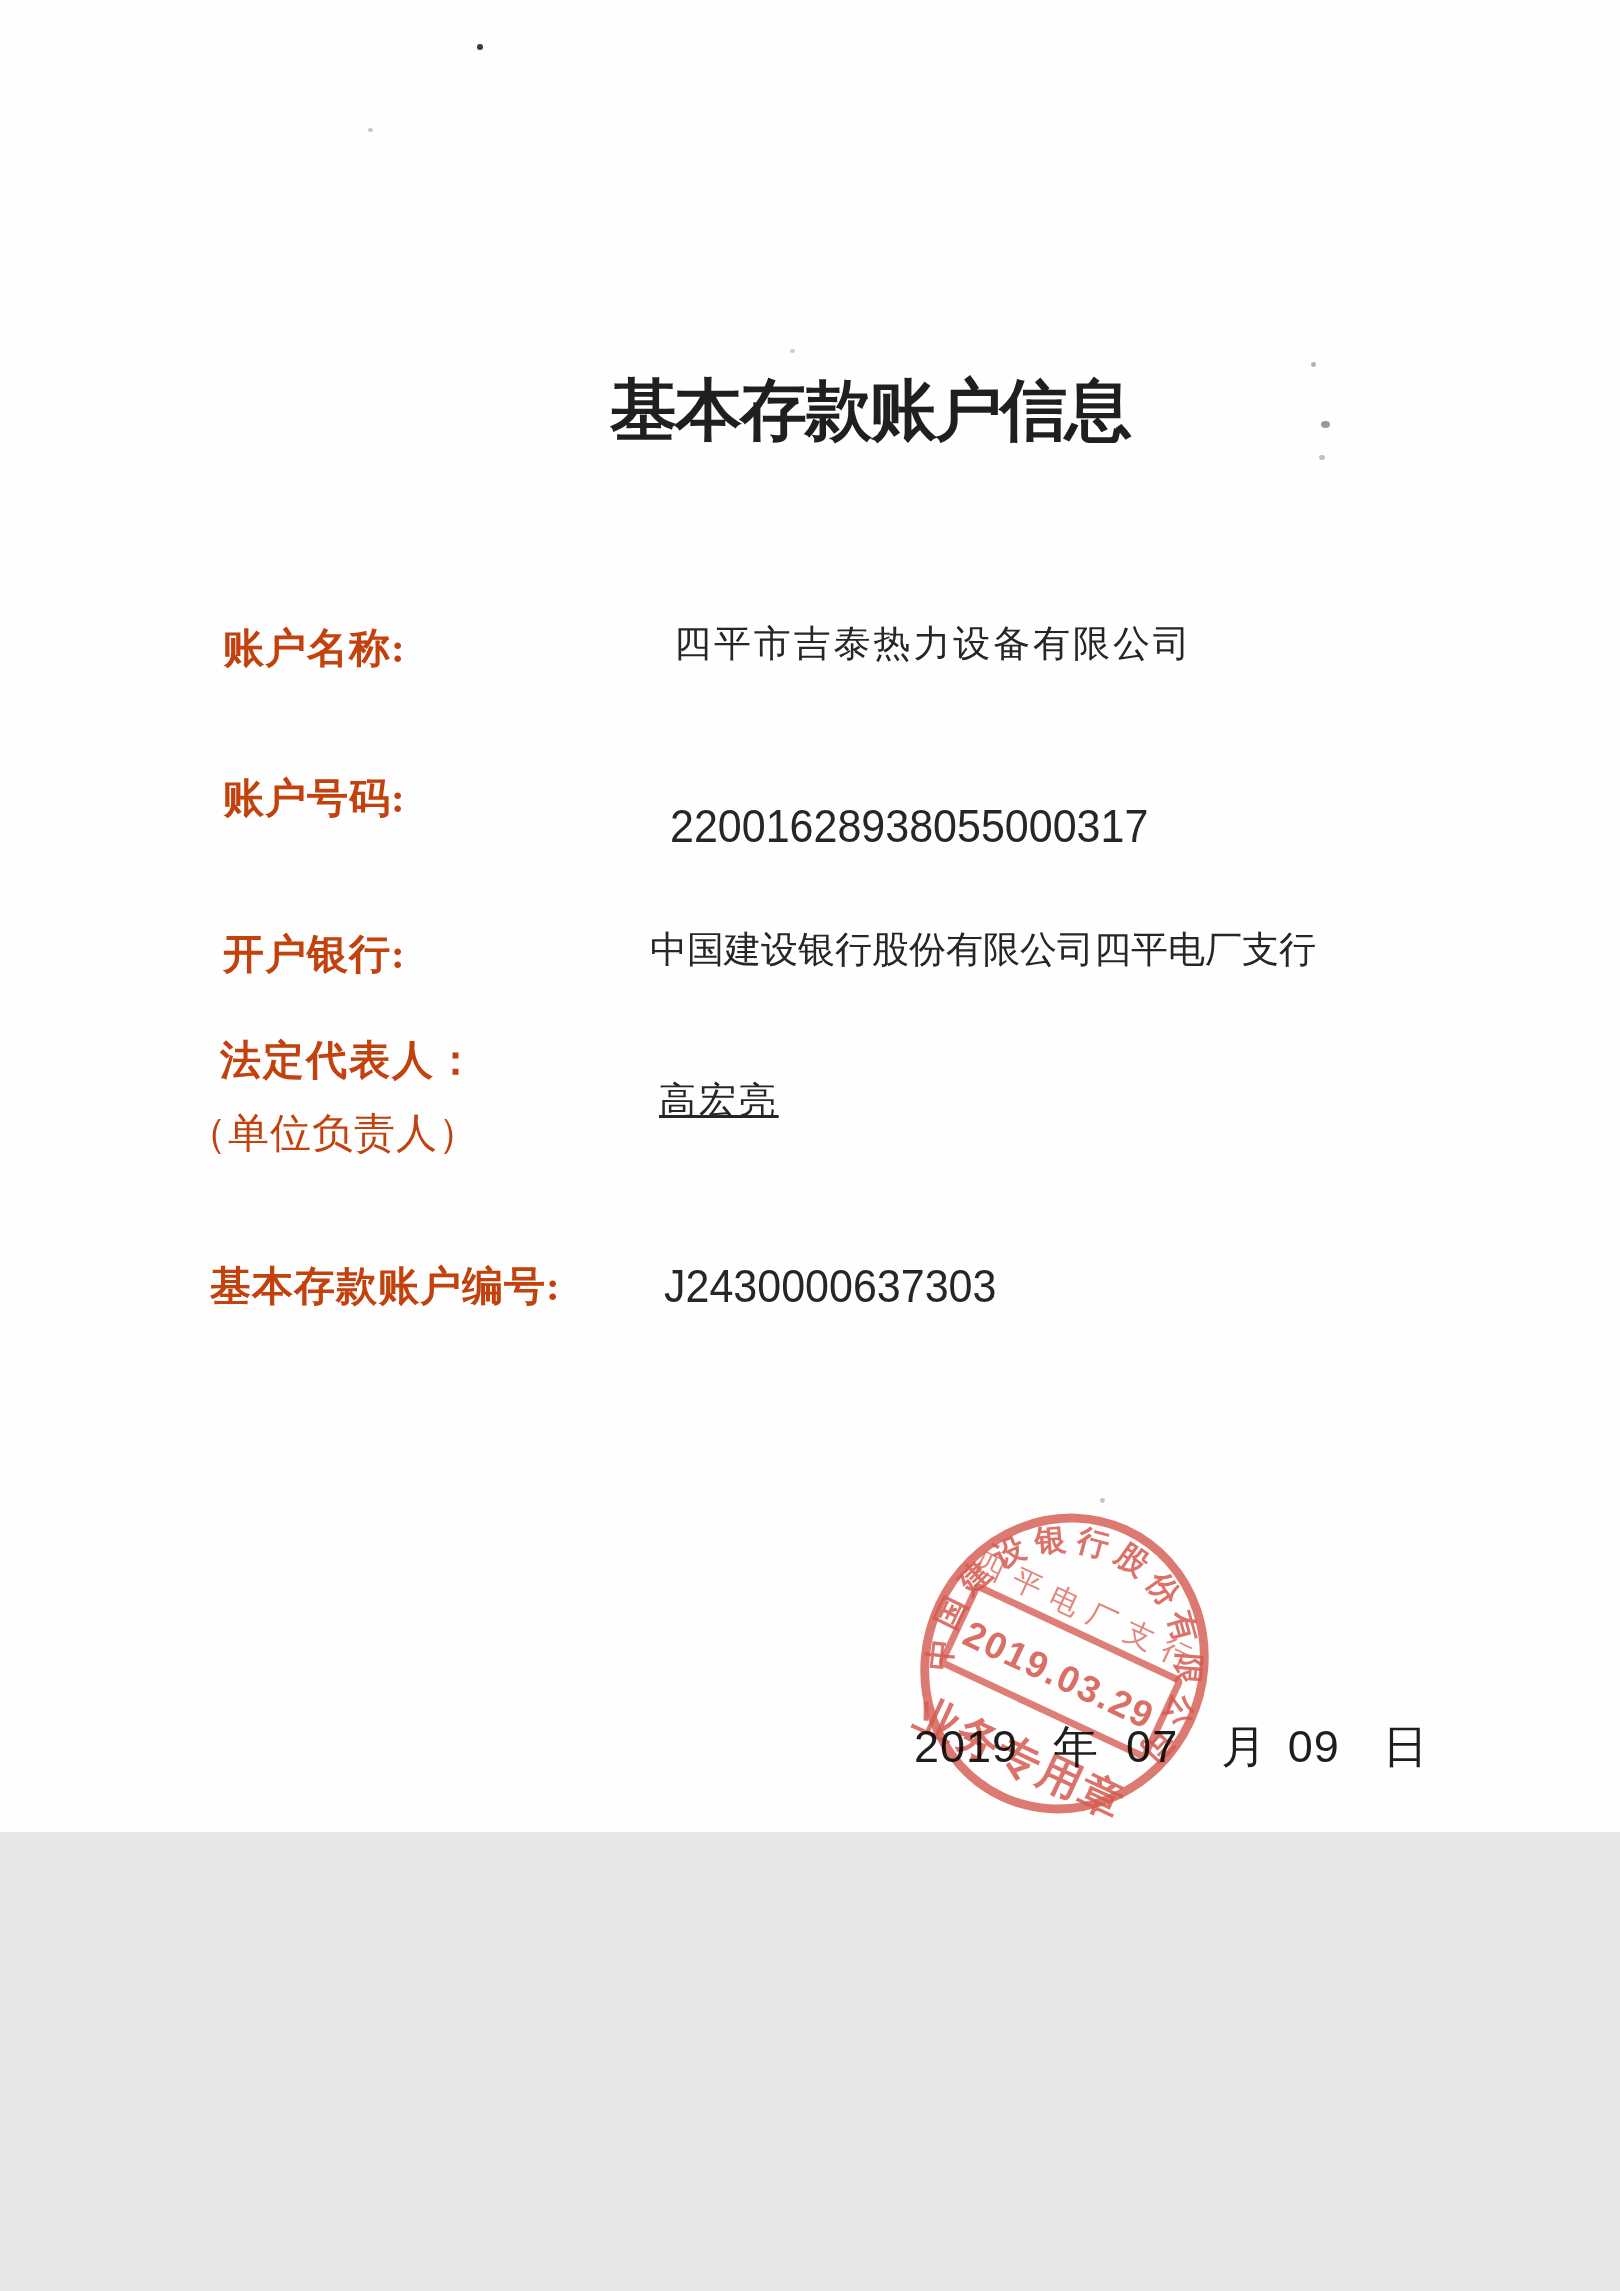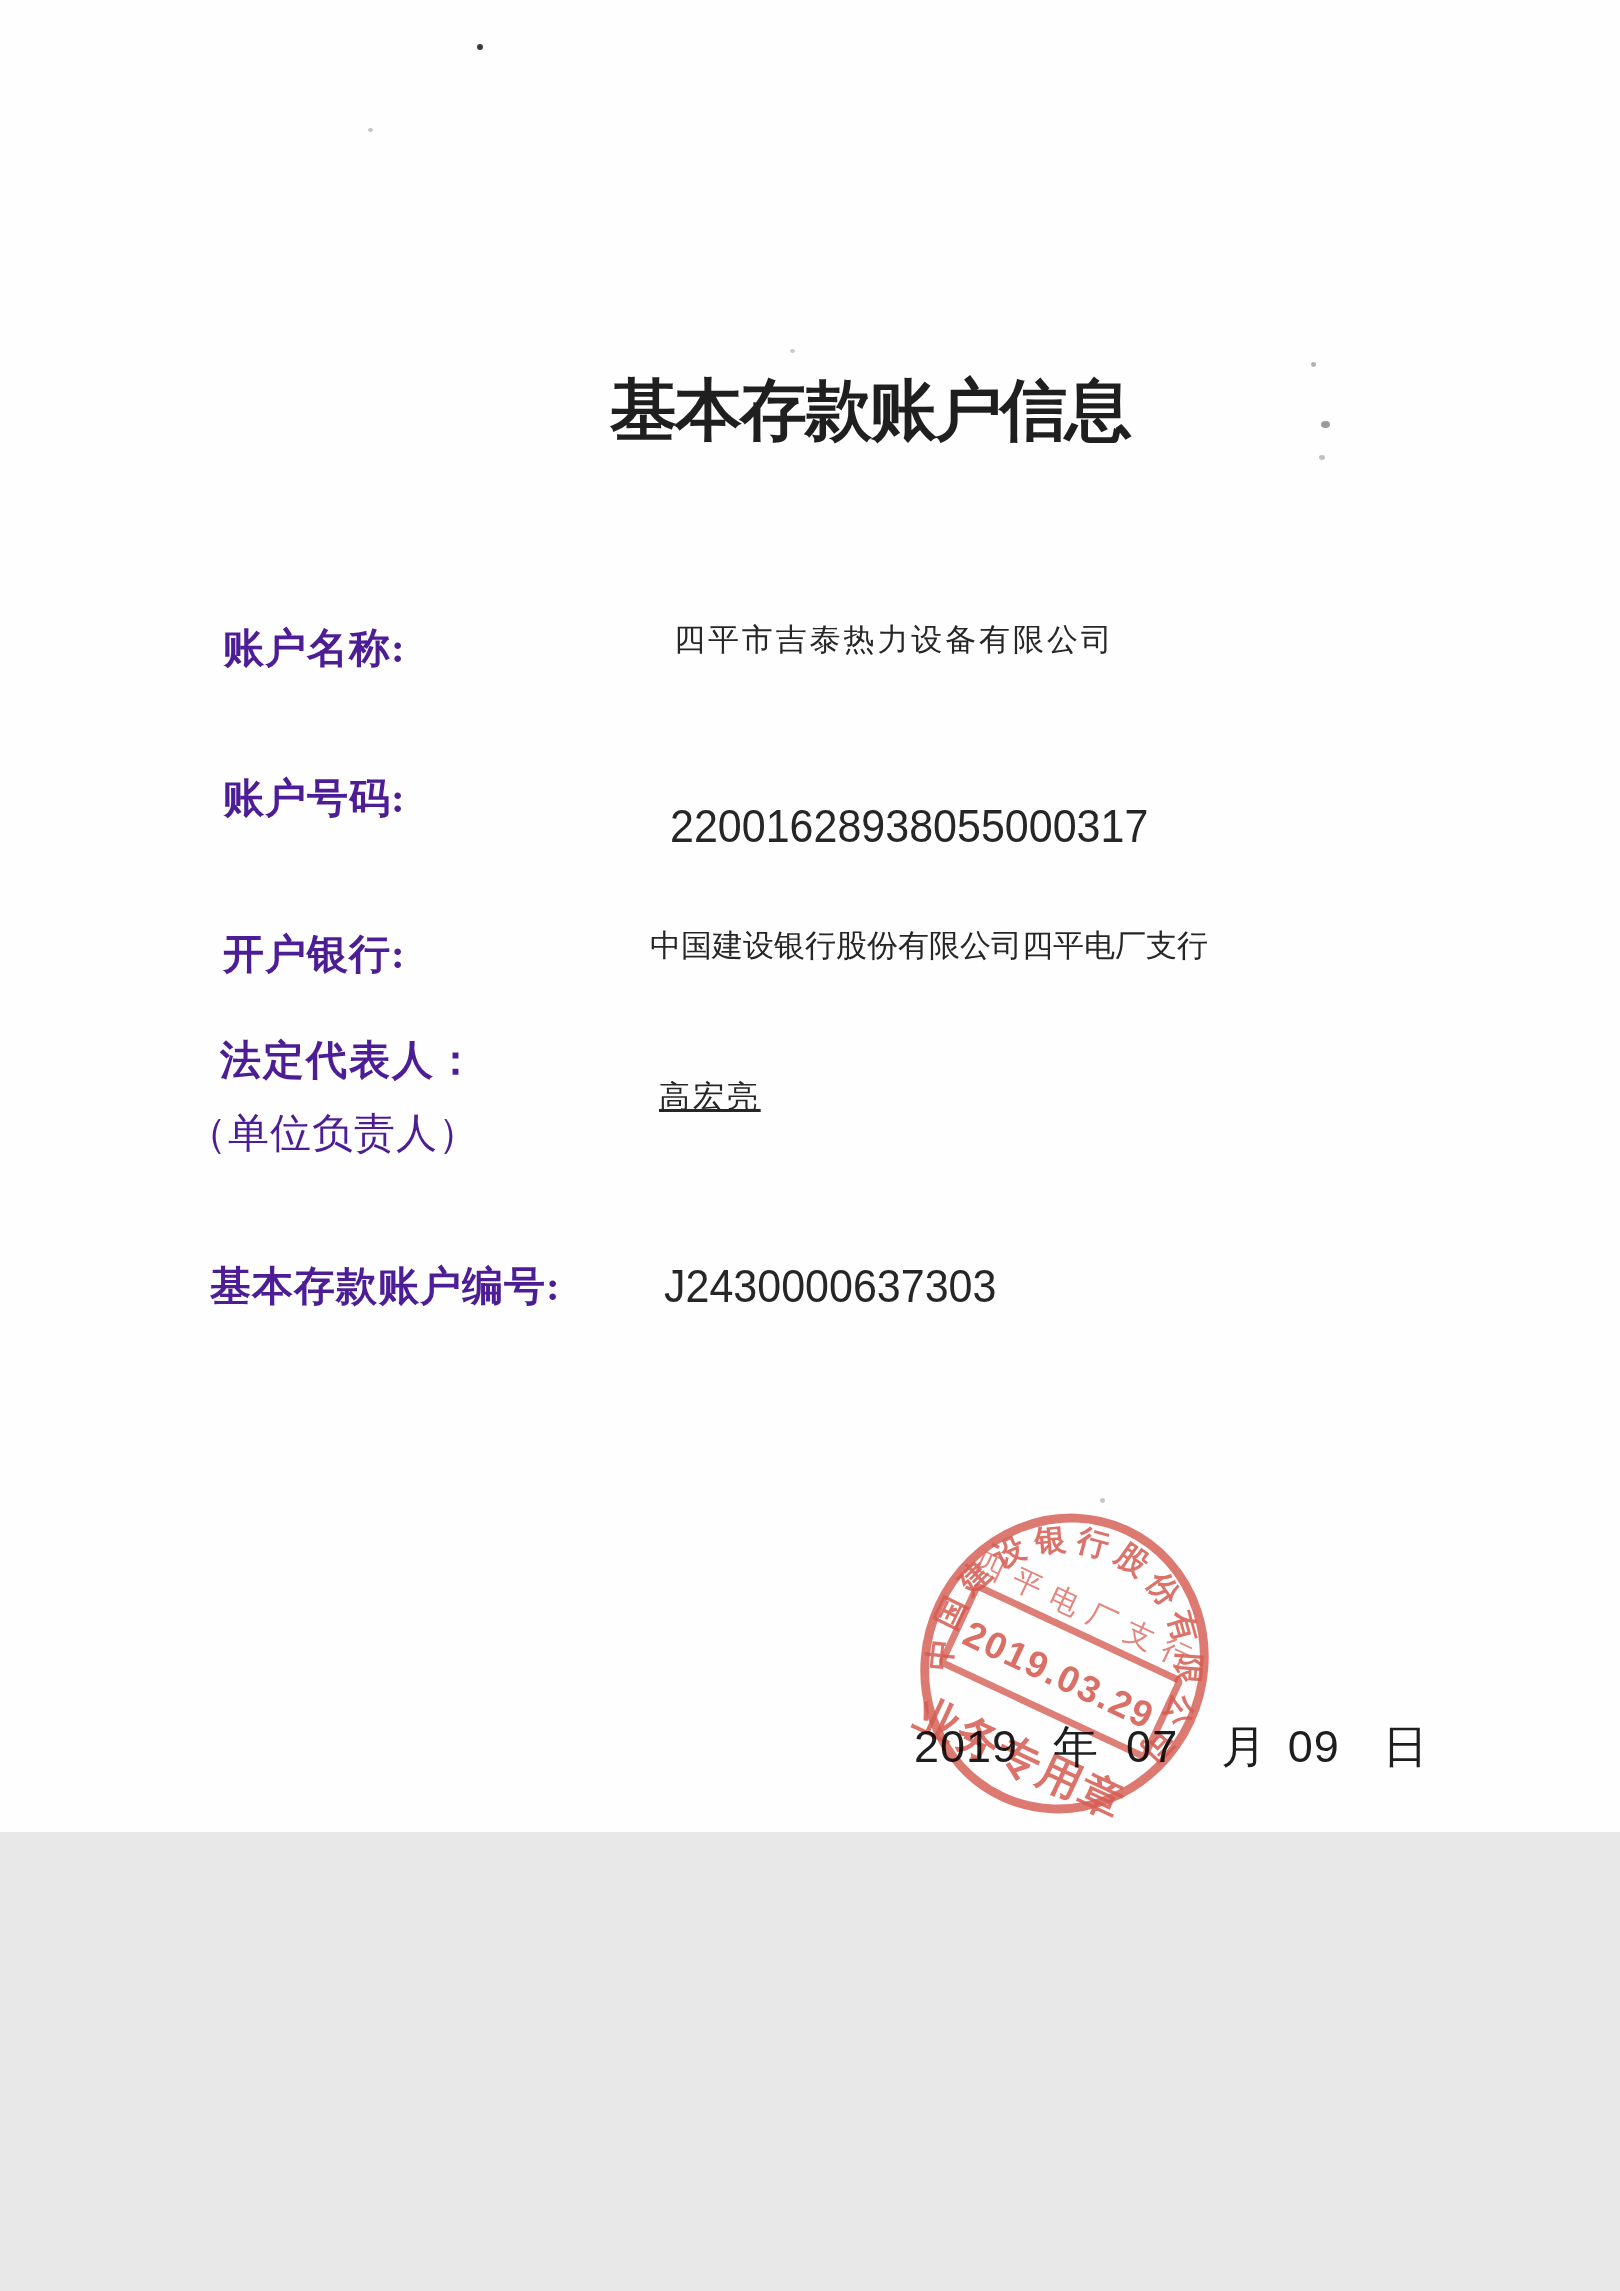--- a/index.html
+++ b/index.html
@@ -18,27 +18,27 @@
     font-size:67px;
     font-weight:700;
     letter-spacing:-2px;
     color:#1f1f1f;
     white-space:nowrap;
   }
   .flabel{
     position:absolute;
     font-size:41px;
     font-weight:700;
-    color:#4c1d95;
+    color:#c2410c;
     white-space:nowrap;
     letter-spacing:1px;
   }
   .fvalue{
     position:absolute;
-    font-size:31px;
+    font-size:37px;
     font-weight:400;
     color:#262626;
     white-space:nowrap;
   }
   .fvalue.cjk{letter-spacing:2.9px;}
   .fvalue.num{
     font-family:"Liberation Sans","DejaVu Sans",sans-serif;
     font-size:43px;
     letter-spacing:0px;
     transform:scaleY(1.08);

